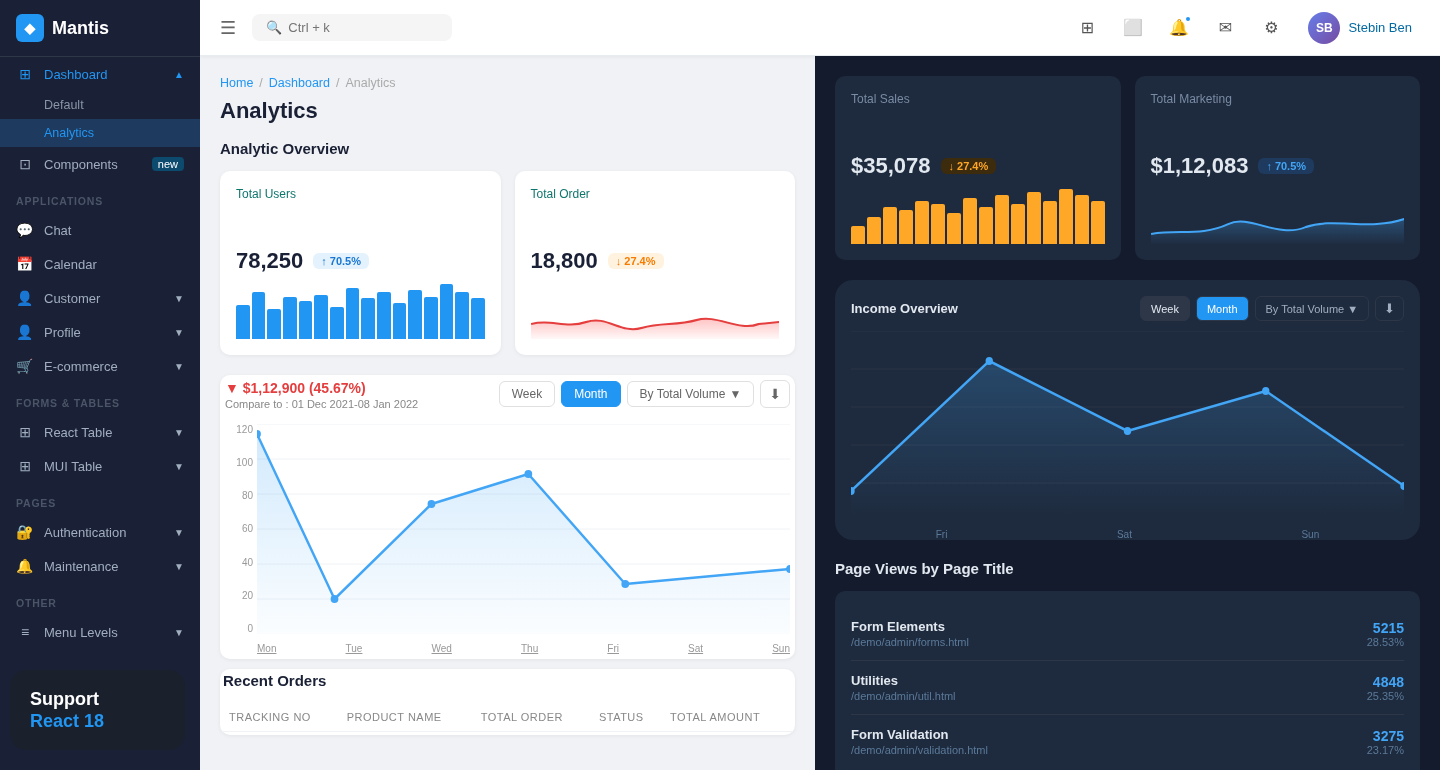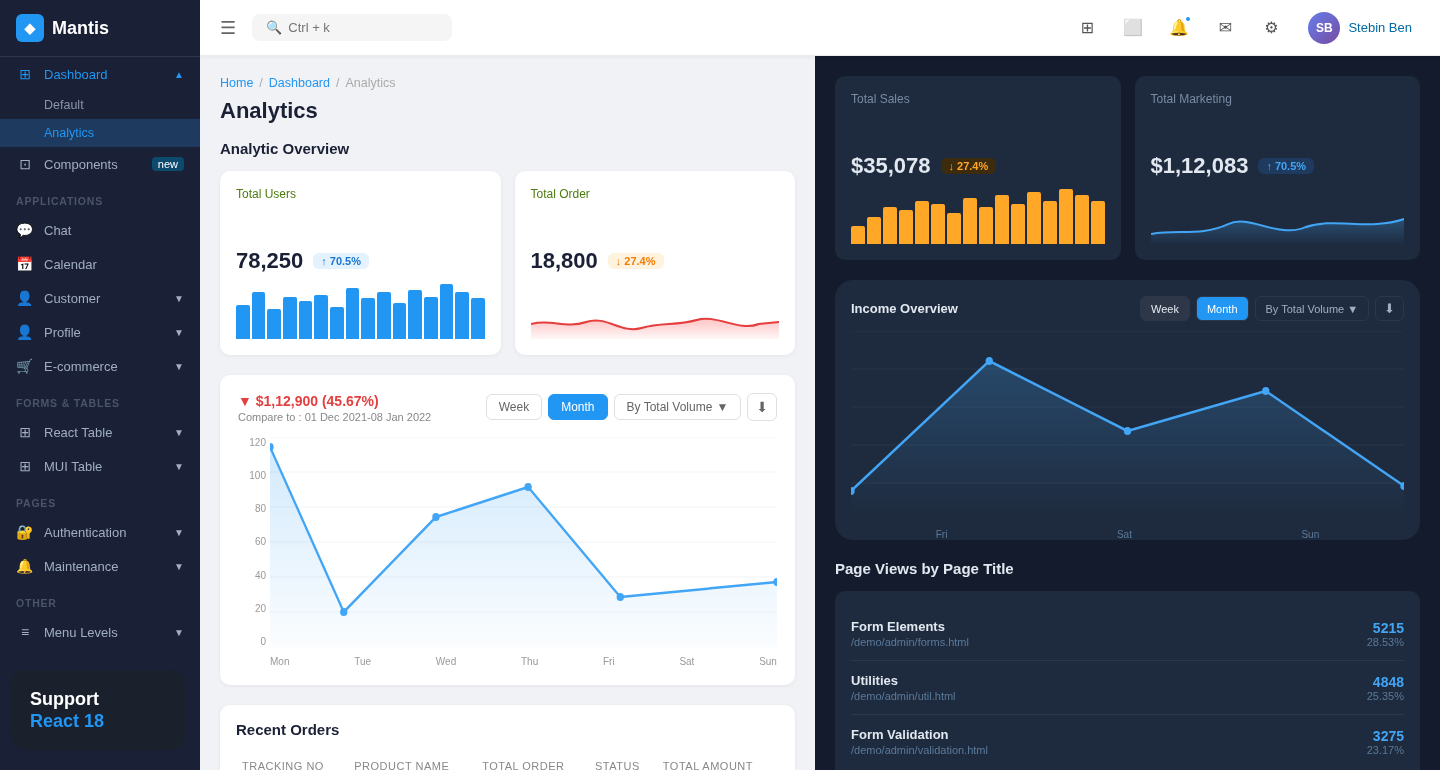--- a/index.html
+++ b/index.html
@@ -199,21 +199,21 @@
       border-radius: 10px;
       padding: 16px;
       box-shadow: 0 1px 4px rgba(0,0,0,0.06);
     }
     .stat-card-dark {
       background: #1e2a3d;
       border-radius: 10px;
       padding: 16px;
     }
 
-    .stat-label { font-size: 12px; color: #4d7c0f; margin-bottom: 4px; }
+    .stat-label { font-size: 12px; color: #0f766e; margin-bottom: 4px; }
     .stat-label-dark { font-size: 12px; color: #7a8ba4; margin-bottom: 4px; }
     .stat-value-row { display: flex; align-items: center; gap: 10px; margin-bottom: 10px; margin-top: 47px; }
     .stat-value { font-size: 22px; font-weight: 700; color: #1a2035; }
     .stat-value-dark { font-size: 22px; font-weight: 700; color: #e2e8f0; }
     .stat-badge {
       display: flex; align-items: center; gap: 3px;
       padding: 2px 8px; border-radius: 6px;
       font-size: 11px; font-weight: 600;
     }
     .stat-badge.up { background: #e3f2fd; color: #1976d2; }
@@ -235,23 +235,23 @@
     
     .mini-area {
       height: 55px;
       overflow: hidden;
     }
 
     
     .income-card {
       background: #fff;
       border-radius: 10px;
-      padding: 18px;
+      padding: 5px;
       box-shadow: 0 1px 4px rgba(0,0,0,0.06);
-      margin-bottom: 20px;
+      margin-bottom: 10px;
     }
 
     .income-header {
       display: flex; align-items: flex-start; justify-content: space-between;
       margin-bottom: 14px;
     }
     .income-metric { color: #e53e3e; font-size: 14px; font-weight: 600; }
     .income-compare { font-size: 11px; color: #888; margin-top: 2px; }
     .income-controls { display: flex; gap: 6px; align-items: center; }
     .btn-outline {
@@ -272,31 +272,31 @@
     }
 
     .chart-labels-y {
       position: absolute; left: 0; top: 0; bottom: 20px;
       display: flex; flex-direction: column; justify-content: space-between;
       font-size: 10px; color: #999; width: 28px; text-align: right;
     }
     .chart-labels-x {
       position: absolute; bottom: 0; left: 32px; right: 0;
       display: flex; justify-content: space-between;
-      font-size: 10px; color: #999;
+      font-size: 10px; color: #999; text-decoration: underline;
     }
     .chart-svg-area {
       position: absolute; left: 32px; top: 0; right: 0; bottom: 20px;
     }
 
     
     .orders-card {
       background: #fff;
       border-radius: 10px;
-      padding: 16px;
+      padding: 3px;
       box-shadow: 0 1px 4px rgba(0,0,0,0.06);
     }
     .orders-table { width: 100%; border-collapse: collapse; font-size: 12px; }
     .orders-table th { color: #888; font-weight: 400; padding: 8px 6px; text-align: left; border-bottom: 1px solid #f0f2f5; text-transform: uppercase; font-size: 11px; letter-spacing: 0.5px; }
 
     
     
     .dark-stats-row {
       display: grid;
       grid-template-columns: 1fr 1fr;

